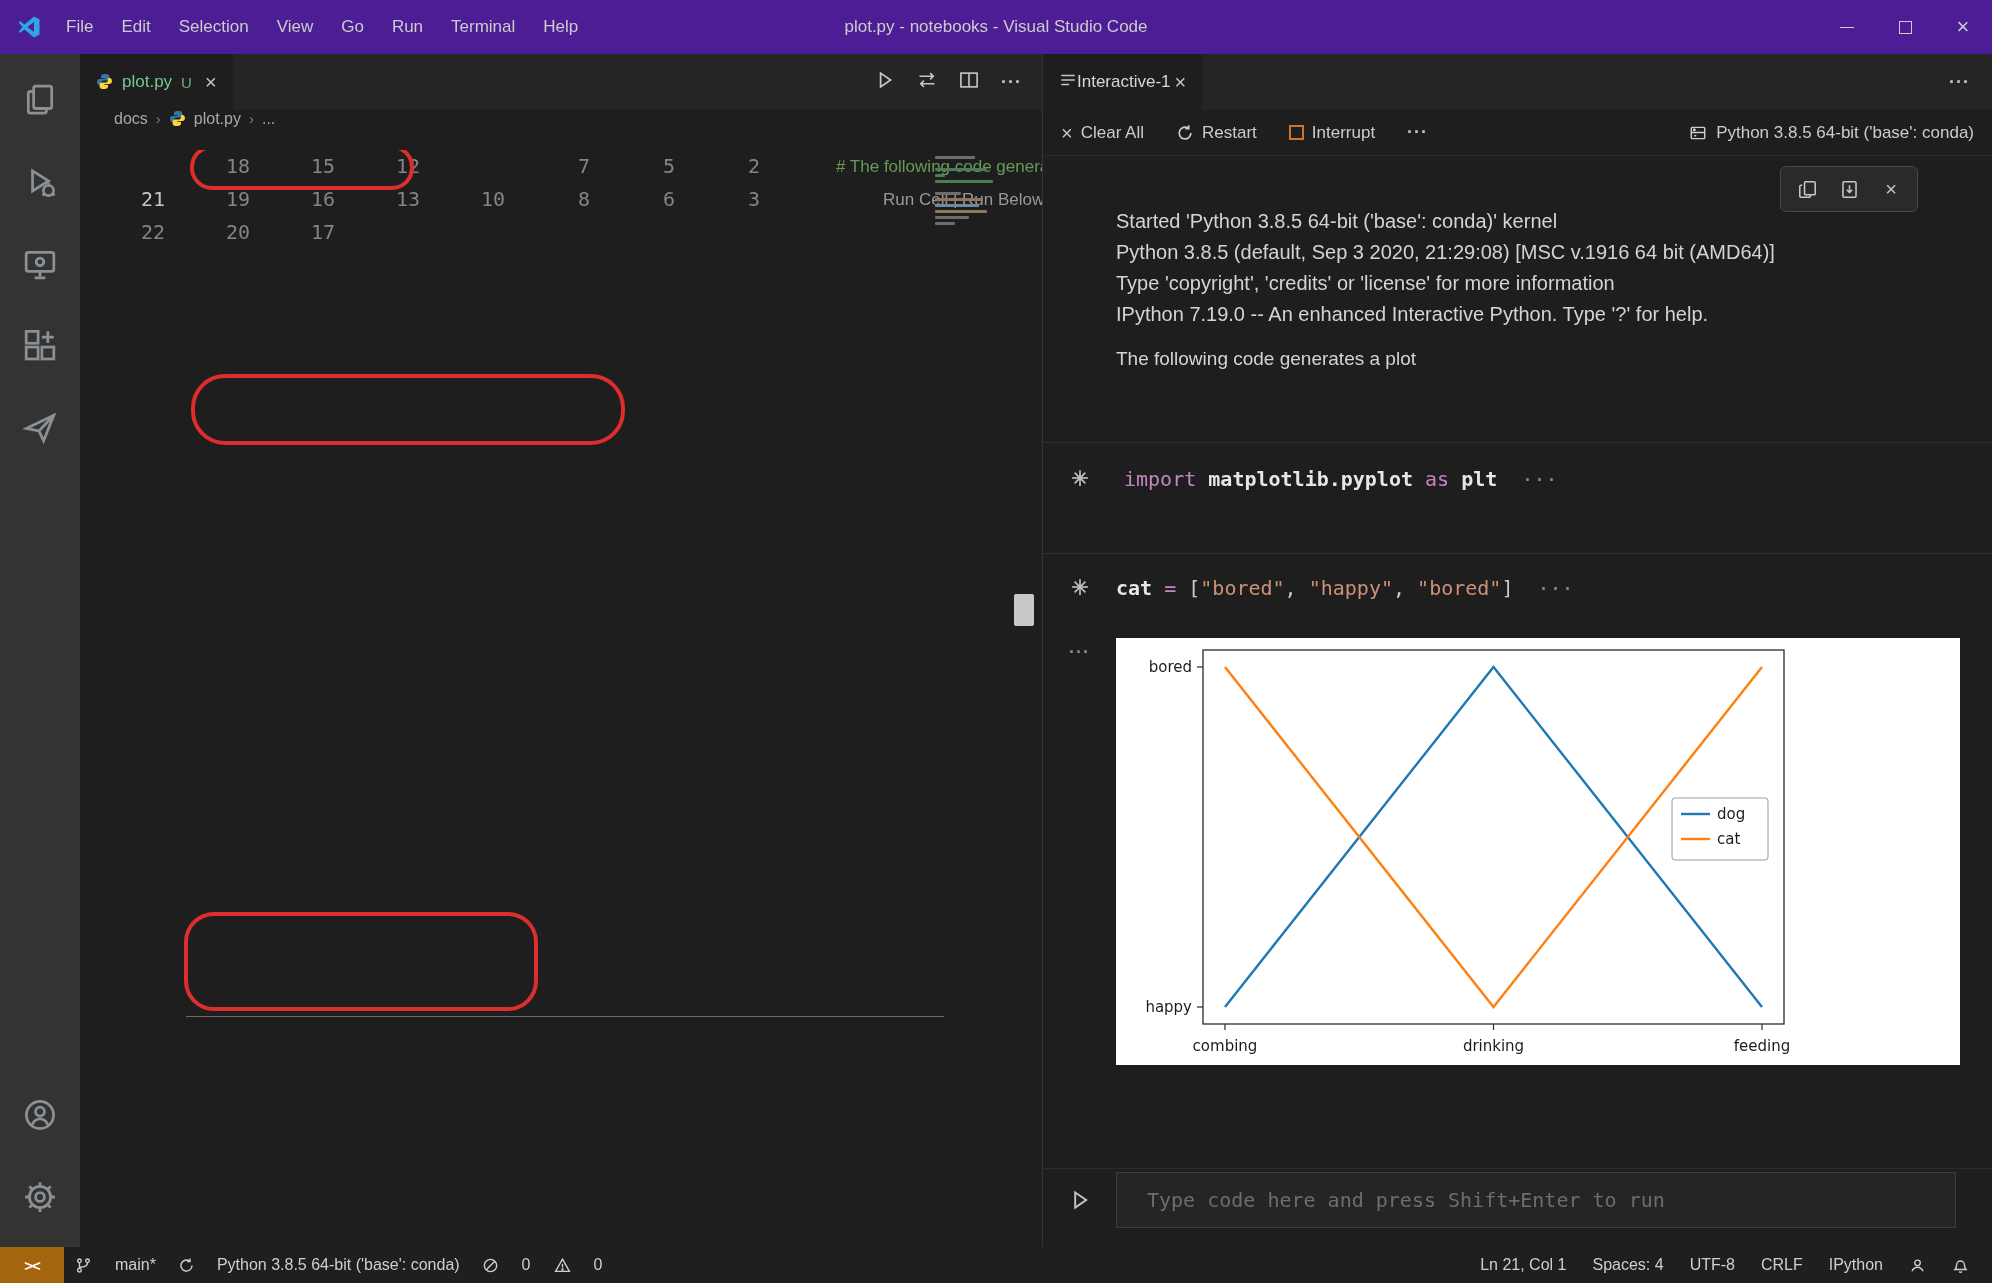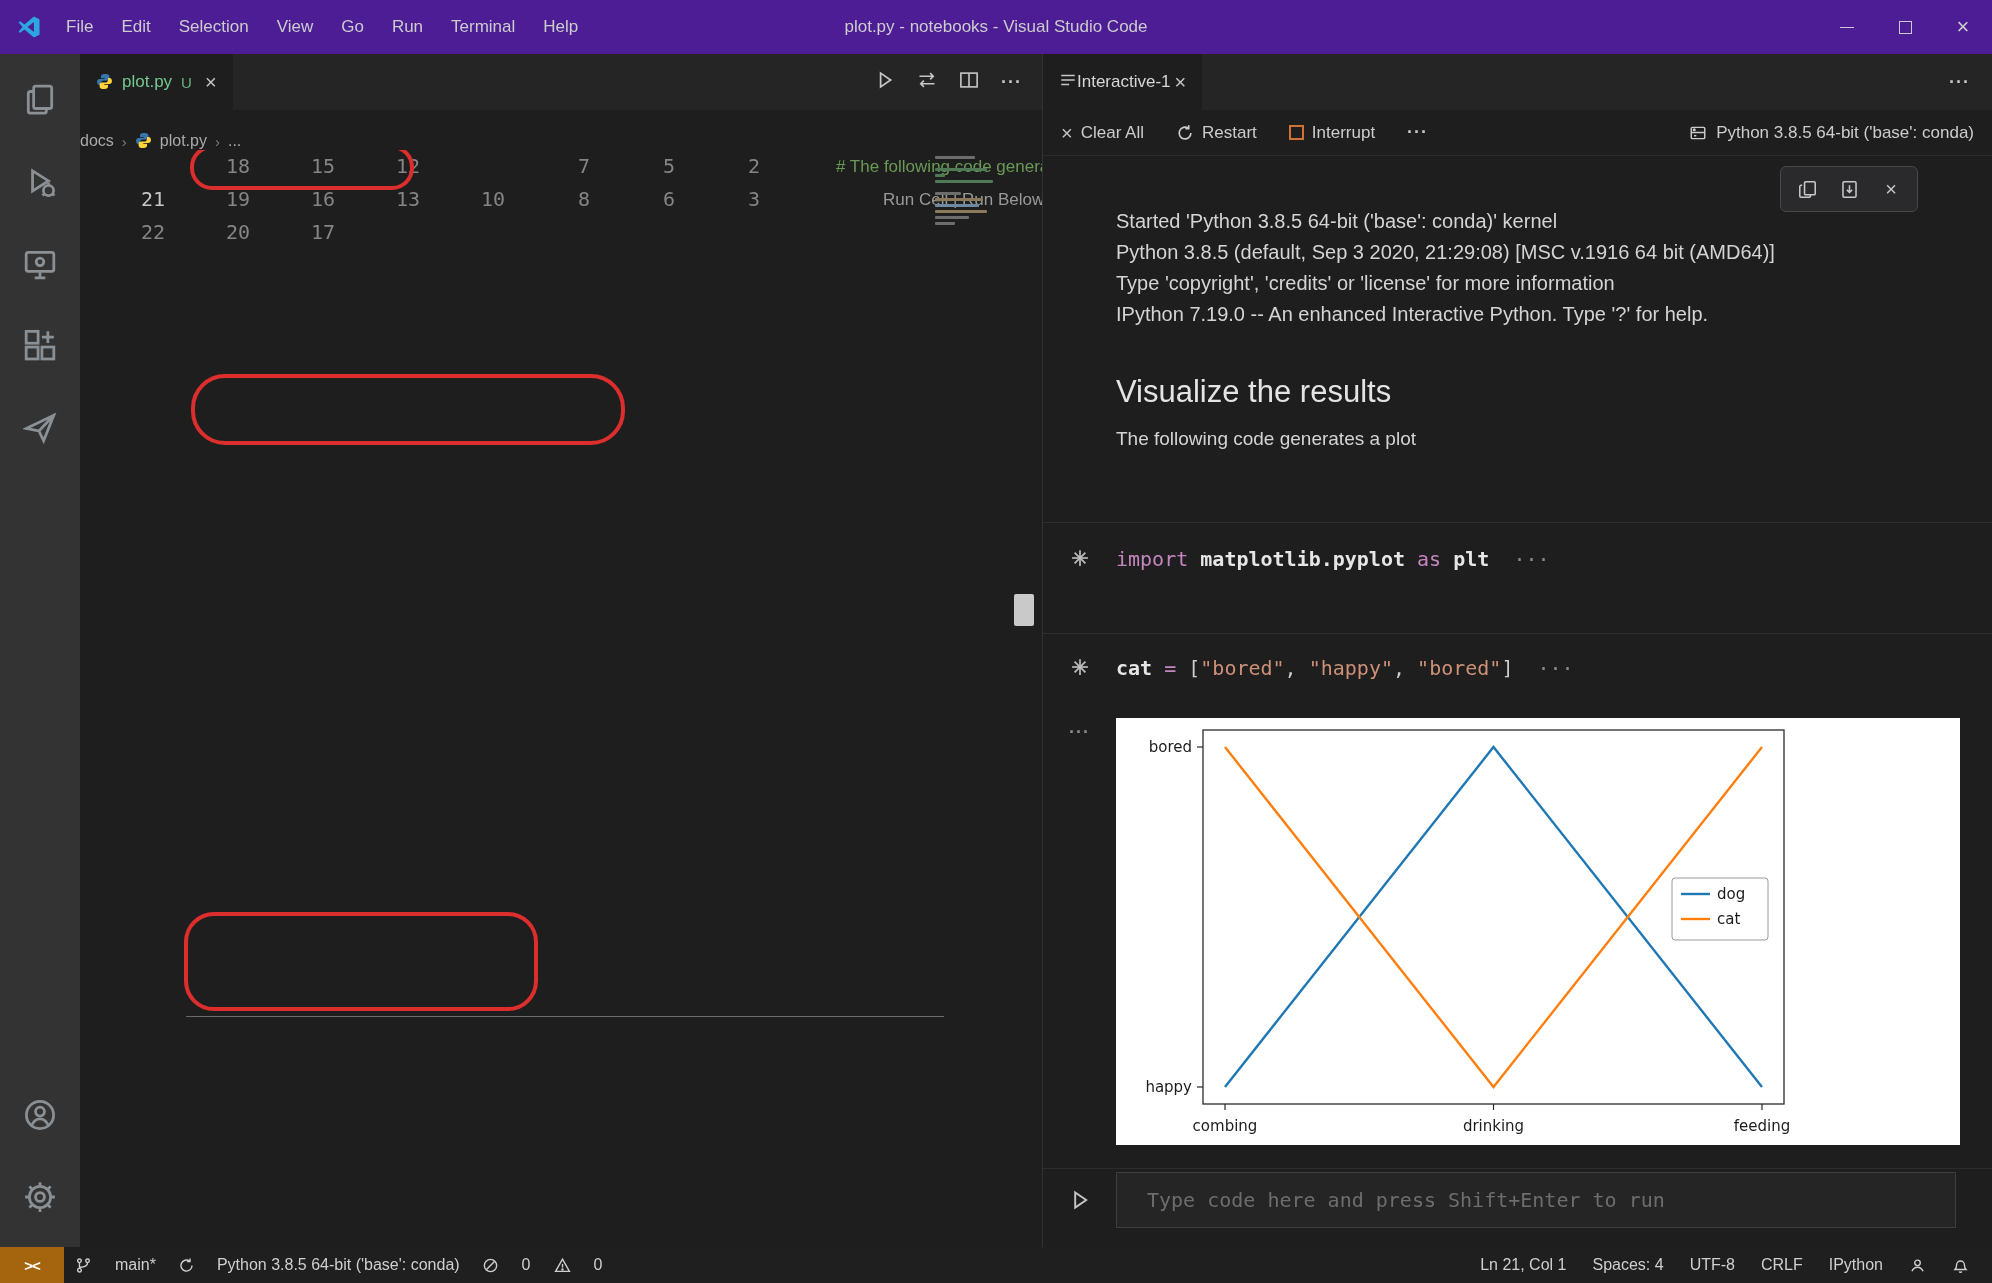--- a/index.html
+++ b/index.html
@@ -32,21 +32,21 @@
   .editorgroup { width:962px; display:flex; flex-direction:column; background:#1e1e1e; }
   .tabbar { height:56px; background:#252526; display:flex; align-items:stretch; flex:0 0 56px; }
   .tab { background:#1e1e1e; display:flex; align-items:center; padding:0 16px; gap:9px; border-right:1px solid #252526; }
   .tab-label { font-size:17px; color:#73c991; }
   .tab-badge { font-size:15px; color:#73c991; opacity:.85; }
   .tab-close { color:#c5c5c5; font-size:20px; margin-left:4px; cursor:pointer; }
   .editor-actions { margin-left:auto; display:flex; align-items:center; gap:22px; padding-right:20px; color:#c5c5c5; }
   .editor-actions svg { width:20px; height:20px; }
   .ellipsis-glyph { font-weight:bold; letter-spacing:1px; color:#c5c5c5; font-size:18px; }
 
-  .breadcrumbs { height:40px; flex:0 0 40px; display:flex; align-items:flex-end; gap:8px;
+  .breadcrumbs { height:40px; flex:0 0 40px; display:flex; align-items:flex-start; padding-left:34px; gap:8px;
                  color:#a9a9a9; font-size:16px; background:#1e1e1e; }
   .bc-sep { color:#7a7a7a; font-size:15px; }
   .pyicon svg { width:17px; height:17px; vertical-align:-3px; }
 
   
   .editor-rows { position:relative; flex:1; overflow:hidden; font-family:"DejaVu Sans Mono", monospace; }
   .erow { display:flex; height:33px; line-height:33px; }
   .ln { width:85px; text-align:right; font-size:20px; color:#858585; flex:0 0 85px; }
   .ln.act { color:#c6c6c6; }
   .ltxt { padding-left:38px; white-space:pre; font-size:22px; color:#d4d4d4; }
@@ -86,21 +86,21 @@
                         gap:6px; padding:0 8px; background:#2a2a2d; border:1px solid #484848; border-radius:6px; z-index:5; }
   .cht-btn { width:36px; height:36px; display:flex; align-items:center; justify-content:center; color:#c8c8c8; cursor:pointer; }
   .cht-btn svg { width:19px; height:19px; }
 
   .pcontent { position:absolute; top:102px; bottom:80px; left:0; right:0; overflow:hidden; }
   .messages { margin:50px 4px 0 73px; font-size:20px; line-height:31px; color:#d4d4d4; }
   .md-heading { margin:44px 0 0 73px; font-size:31px; font-weight:400; color:#e4e4e4; }
   .md-body { margin:18px 0 0 73px; font-size:19px; color:#d4d4d4; }
 
   .pcell { display:flex; border-top:1px solid #2e2e2e; padding:22px 0 24px; }
-  .pcell.c1 { margin-top:72px; }
+  .pcell.c1 { margin-top:72px;gap:8px; }
   .pcell.c2 { margin-top:36px; padding:20px 0; }
   .cell-gutter { flex:0 0 73px; display:flex; justify-content:center; align-items:flex-start; padding-top:4px; color:#bdbdbd; }
   .cell-gutter svg { width:18px; height:18px; }
   .cell-code { font-family:"DejaVu Sans Mono", monospace; font-size:20px; line-height:28px; white-space:pre; }
   .tk-pkw, .tk-pop { color:#c586c0; }
   .tk-pid { color:#e6e6e6; font-weight:600; }
   .tk-pst { color:#ce9178; }
   .tk-ppl { color:#cccccc; }
   .tk-pdim { color:#8a8a8a; }
 
@@ -400,21 +400,20 @@
       </div>
 
       <div class="pcontent">
         <div class="messages">
           <div>Started 'Python 3.8.5 64-bit ('base': conda)' kernel</div>
           <div>Python 3.8.5 (default, Sep 3 2020, 21:29:08) [MSC v.1916 64 bit (AMD64)]</div>
           <div>Type 'copyright', 'credits' or 'license' for more information</div>
           <div>IPython 7.19.0 -- An enhanced Interactive Python. Type '?' for help.</div>
         </div>
 
-        <div class="md-heading">Visualize the results</div>
         <div class="md-body">The following code generates a plot</div>
 
         <div class="pcell c1">
           <span class="cell-gutter">
             <svg viewBox="0 0 16 16" stroke="currentColor" stroke-width="1.5">
                 <line x1="8" y1="1" x2="8" y2="15"></line>
                 <line x1="1" y1="8" x2="15" y2="8"></line>
                 <line x1="3.2" y1="3.2" x2="12.8" y2="12.8"></line>
                 <line x1="12.8" y1="3.2" x2="3.2" y2="12.8"></line>
               </svg>

